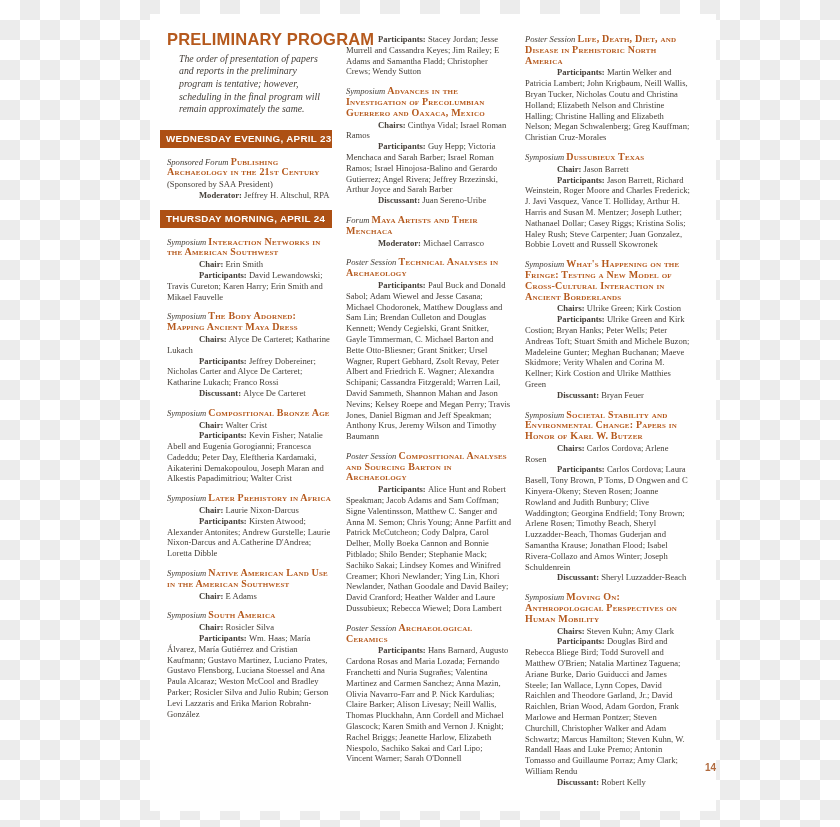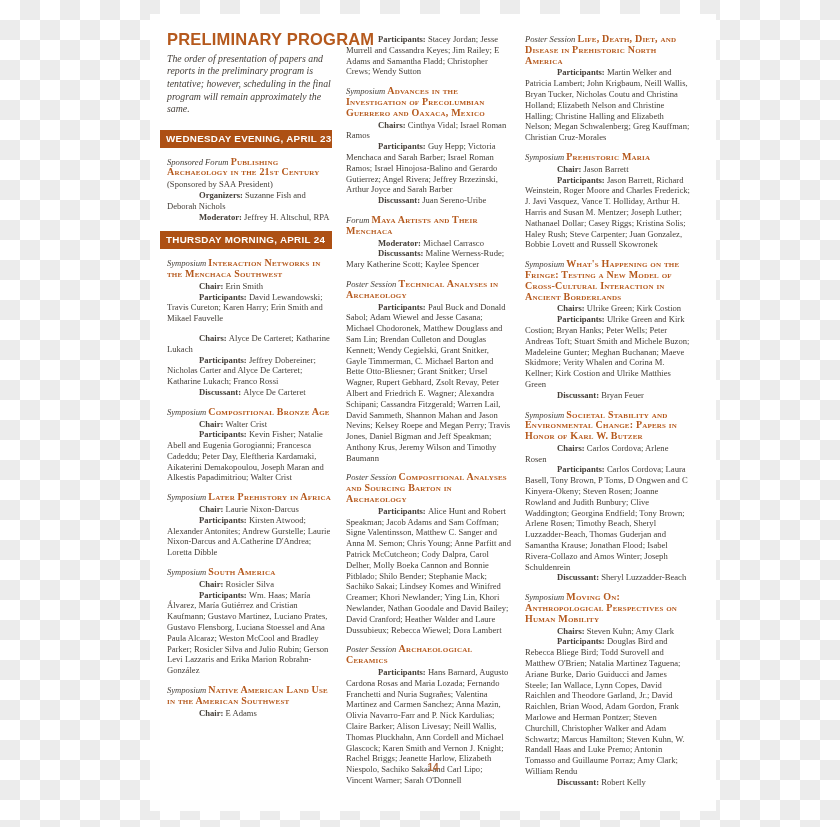--- a/index.html
+++ b/index.html
@@ -17,104 +17,103 @@
     position:absolute;left:150px;top:14px;width:566px;min-height:748px;
     background:rgba(255,255,255,0.95);
   }
   .page-inner{padding:20px 12px 14px 17px;}
   .columns{display:flex;gap:14px;align-items:flex-start;}
   .col{width:165px;flex:0 0 165px;color:#46403a;font-size:8.6px;line-height:10.8px;text-align:left;}
   h1.page-title{
     font-family:"Liberation Sans",sans-serif;font-weight:700;font-size:16.5px;
     color:#b5591d;margin:0 0 8px 0;letter-spacing:0.2px;white-space:nowrap;
   }
-  .intro{font-style:italic;font-size:9.8px;line-height:12.6px;margin:0 0 14px 0;color:#46403a;}
+  .intro{font-style:italic;font-size:9.8px;line-height:12.6px;margin:0 0 14px 12px;color:#46403a;}
   .daybar{
     background:#ad5014;color:#ffffff;font-family:"Liberation Sans",sans-serif;
     font-weight:700;font-size:9.8px;letter-spacing:0.3px;
     padding:4px 2px 3px 6px;margin:4px 0 9px -7px;white-space:nowrap;
   }
   .session{margin:0 0 9px 0;}
   .session-head{margin:0 0 1px 0;}
   .session-prefix{font-style:italic;color:#46403a;}
   .session-title{
     font-weight:700;font-variant:small-caps;color:#b5591d;
     font-size:10px;letter-spacing:0.2px;
   }
   .line{}
   .label{font-weight:700;margin-left:32px;}
   .page-num{
-    position:absolute;left:150px;top:762px;width:566px;text-align:center;
+    position:absolute;left:150px;top:762px;width:566px;text-align:right;
     font-family:"Liberation Sans",sans-serif;font-weight:700;font-size:10px;color:#b06a3e;
   }
 </style>
 </head>
 <body>
 
 <div class="page">
   <div class="page-inner">
     <div class="columns">
       <div class="col">
         <h1 class="page-title">PRELIMINARY PROGRAM</h1>
         <p class="intro">The order of presentation of papers and reports in the preliminary program is tentative; however, scheduling in the final program will remain approximately the same.</p>
         <div class="col-flow">
             <div class="daybar">WEDNESDAY EVENING, APRIL 23</div>
             <div class="session">
               <div class="session-head"><span class="session-prefix">Sponsored Forum </span><span class="session-title">Publishing Archaeology in the 21st Century</span></div>
               <div class="line">(Sponsored by SAA President)</div>
-              <div class="line"><span class="label">Organizers: </span>Suzanne Fish and Deborah Nichols</div>
               <div class="line"><span class="label">Moderator: </span>Jeffrey H. Altschul, RPA</div>
             </div>
             <div class="daybar">THURSDAY MORNING, APRIL 24</div>
             <div class="session">
-              <div class="session-head"><span class="session-prefix">Symposium </span><span class="session-title">Interaction Networks in the Menchaca Southwest</span></div>
+              <div class="session-head"><span class="session-prefix">Symposium </span><span class="session-title">Interaction Networks in the American Southwest</span></div>
               <div class="line"><span class="label">Chair: </span>Erin Smith</div>
               <div class="line"><span class="label">Participants: </span>David Lewandowski; Travis Cureton; Karen Harry; Erin Smith and Mikael Fauvelle</div>
             </div>
             <div class="session">
+              <div class="session-head"><span class="session-prefix">Symposium </span><span class="session-title">The Body Adorned: Mapping Ancient Maya Dress</span></div>
               <div class="line"><span class="label">Chairs: </span>Alyce De Carteret; Katharine Lukach</div>
               <div class="line"><span class="label">Participants: </span>Jeffrey Dobereiner; Nicholas Carter and Alyce De Carteret; Katharine Lukach; Franco Rossi</div>
               <div class="line"><span class="label">Discussant: </span>Alyce De Carteret</div>
             </div>
             <div class="session">
               <div class="session-head"><span class="session-prefix">Symposium </span><span class="session-title">Compositional Bronze Age</span></div>
               <div class="line"><span class="label">Chair: </span>Walter Crist</div>
               <div class="line"><span class="label">Participants: </span>Kevin Fisher; Natalie Abell and Eugenia Gorogianni; Francesca Cadeddu; Peter Day, Eleftheria Kardamaki, Aikaterini Demakopoulou, Joseph Maran and Alkestis Papadimitriou; Walter Crist</div>
             </div>
             <div class="session">
               <div class="session-head"><span class="session-prefix">Symposium </span><span class="session-title">Later Prehistory in Africa</span></div>
               <div class="line"><span class="label">Chair: </span>Laurie Nixon-Darcus</div>
               <div class="line"><span class="label">Participants: </span>Kirsten Atwood; Alexander Antonites; Andrew Gurstelle; Laurie Nixon-Darcus and A.Catherine D'Andrea; Loretta Dibble</div>
             </div>
             <div class="session">
+              <div class="session-head"><span class="session-prefix">Symposium </span><span class="session-title">Native American Land Use in the American Southwest</span></div>
+              <div class="line"><span class="label">Chair: </span>E Adams</div>
+            </div>
+            <div class="session">
               <div class="session-head"><span class="session-prefix">Symposium </span><span class="session-title">South America</span></div>
               <div class="line"><span class="label">Chair: </span>Rosicler Silva</div>
               <div class="line"><span class="label">Participants: </span>Wm. Haas; María Álvarez, María Gutiérrez and Cristian Kaufmann; Gustavo Martinez, Luciano Prates, Gustavo Flensborg, Luciana Stoessel and Ana Paula Alcaraz; Weston McCool and Bradley Parker; Rosicler Silva and Julio Rubin; Gerson Levi Lazzaris and Erika Marion Robrahn-González</div>
-            </div>
-            <div class="session">
-              <div class="session-head"><span class="session-prefix">Symposium </span><span class="session-title">Native American Land Use in the American Southwest</span></div>
-              <div class="line"><span class="label">Chair: </span>E Adams</div>
             </div>
           </div>
       </div>
       <div class="col">
         <div class="col-flow">
             <div class="session">
               <div class="line"><span class="label">Participants: </span>Stacey Jordan; Jesse Murrell and Cassandra Keyes; Jim Railey; E Adams and Samantha Fladd; Christopher Crews; Wendy Sutton</div>
             </div>
             <div class="session">
               <div class="session-head"><span class="session-prefix">Symposium </span><span class="session-title">Advances in the Investigation of Precolumbian Guerrero and Oaxaca, Mexico</span></div>
               <div class="line"><span class="label">Chairs: </span>Cinthya Vidal; Israel Roman Ramos</div>
               <div class="line"><span class="label">Participants: </span>Guy Hepp; Victoria Menchaca and Sarah Barber; Israel Roman Ramos; Israel Hinojosa-Balino and Gerardo Gutierrez; Angel Rivera; Jeffrey Brzezinski, Arthur Joyce and Sarah Barber</div>
               <div class="line"><span class="label">Discussant: </span>Juan Sereno-Uribe</div>
             </div>
             <div class="session">
               <div class="session-head"><span class="session-prefix">Forum </span><span class="session-title">Maya Artists and Their Menchaca</span></div>
               <div class="line"><span class="label">Moderator: </span>Michael Carrasco</div>
-              <div class="line"><span class="label">Discussants: </span>Maline Werness-Rude; Mary Katherine Scott; Kaylee Spencer</div>
             </div>
             <div class="session">
               <div class="session-head"><span class="session-prefix">Poster Session </span><span class="session-title">Technical Analyses in Archaeology</span></div>
               <div class="line"><span class="label">Participants: </span>Paul Buck and Donald Sabol; Adam Wiewel and Jesse Casana; Michael Chodoronek, Matthew Douglass and Sam Lin; Brendan Culleton and Douglas Kennett; Wendy Cegielski, Grant Snitker, Gayle Timmerman, C. Michael Barton and Bette Otto-Bliesner; Grant Snitker; Ursel Wagner, Rupert Gebhard, Zsolt Revay, Peter Albert and Friedrich E. Wagner; Alexandra Schipani; Cassandra Fitzgerald; Warren Lail, David Sammeth, Shannon Mahan and Jason Nevins; Kelsey Roepe and Megan Perry; Travis Jones, Daniel Bigman and Jeff Speakman; Anthony Krus, Jeremy Wilson and Timothy Baumann</div>
             </div>
             <div class="session">
               <div class="session-head"><span class="session-prefix">Poster Session </span><span class="session-title">Compositional Analyses and Sourcing Barton in Archaeology</span></div>
               <div class="line"><span class="label">Participants: </span>Alice Hunt and Robert Speakman; Jacob Adams and Sam Coffman; Signe Valentinsson, Matthew C. Sanger and Anna M. Semon; Chris Young; Anne Parfitt and Patrick McCutcheon; Cody Dalpra, Carol Delher, Molly Boeka Cannon and Bonnie Pitblado; Shilo Bender; Stephanie Mack; Sachiko Sakai; Lindsey Komes and Winifred Creamer; Khori Newlander; Ying Lin, Khori Newlander, Nathan Goodale and David Bailey; David Cranford; Heather Walder and Laure Dussubieux; Rebecca Wiewel; Dora Lambert</div>
             </div>
             <div class="session">
@@ -123,21 +122,21 @@
             </div>
           </div>
       </div>
       <div class="col">
         <div class="col-flow">
             <div class="session">
               <div class="session-head"><span class="session-prefix">Poster Session </span><span class="session-title">Life, Death, Diet, and Disease in Prehistoric North America</span></div>
               <div class="line"><span class="label">Participants: </span>Martin Welker and Patricia Lambert; John Krigbaum, Neill Wallis, Bryan Tucker, Nicholas Coutu and Christina Holland; Elizabeth Nelson and Christine Halling; Christine Halling and Elizabeth Nelson; Megan Schwalenberg; Greg Kauffman; Christian Cruz-Morales</div>
             </div>
             <div class="session">
-              <div class="session-head"><span class="session-prefix">Symposium </span><span class="session-title">Prehistoric Maria</span></div>
+              <div class="session-head"><span class="session-prefix">Symposium </span><span class="session-title">Dussubieux Texas</span></div>
               <div class="line"><span class="label">Chair: </span>Jason Barrett</div>
               <div class="line"><span class="label">Participants: </span>Jason Barrett, Richard Weinstein, Roger Moore and Charles Frederick; J. Javi Vasquez, Vance T. Holliday, Arthur H. Harris and Susan M. Mentzer; Joseph Luther; Nathanael Dollar; Casey Riggs; Kristina Solis; Haley Rush; Steve Carpenter; Juan Gonzalez, Bobbie Lovett and Russell Skowronek</div>
             </div>
             <div class="session">
               <div class="session-head"><span class="session-prefix">Symposium </span><span class="session-title">What's Happening on the Fringe: Testing a New Model of Cross-Cultural Interaction in Ancient Borderlands</span></div>
               <div class="line"><span class="label">Chairs: </span>Ulrike Green; Kirk Costion</div>
               <div class="line"><span class="label">Participants: </span>Ulrike Green and Kirk Costion; Bryan Hanks; Peter Wells; Peter Andreas Toft; Stuart Smith and Michele Buzon; Madeleine Gunter; Meghan Buchanan; Maeve Skidmore; Verity Whalen and Corina M. Kellner; Kirk Costion and Ulrike Matthies Green</div>
               <div class="line"><span class="label">Discussant: </span>Bryan Feuer</div>
             </div>
             <div class="session">

